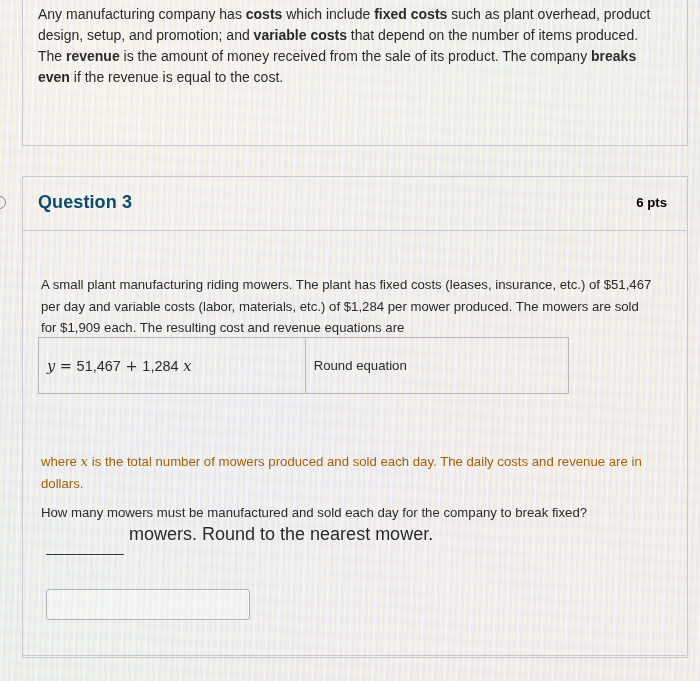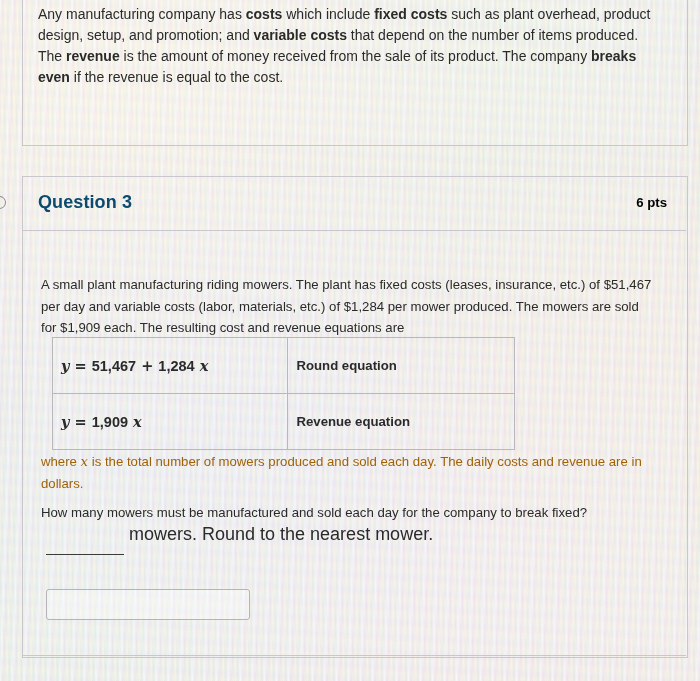--- a/index.html
+++ b/index.html
@@ -132,25 +132,24 @@
     width: 614px;
     font-size: 13.2px;
     line-height: 21.5px;
     color: #2a2a2a;
     margin-top: 16px;
   }
 
   
   #eq-table {
     position: absolute;
-    left: 52px;
+    left: 38px;
     top: 337px;
-    width: 463px;
+    width: 531px;
     border-collapse: collapse;
-    font-weight: bold;
   }
   #eq-table td {
     border: 1px solid #b9b6bd;
     height: 55px;
     padding: 0 0 0 8px;
     font-size: 13.2px;
     color: #2a2a2a;
     vertical-align: middle;
   }
   #eq-table td.eq-cell {
@@ -244,26 +243,20 @@
 <div class="layer" id="prob-text">A small plant manufacturing riding mowers.  The plant has fixed costs (leases, insurance, etc.) of $51,467 per day and variable costs (labor, materials, etc.) of $1,284 per mower produced.  The mowers are sold for $1,909 each.  The resulting cost and revenue equations are</div>
 
 <table class="layer" id="eq-table">
   <tbody>
     <tr>
       <td class="eq-cell">
         <span class="var">y</span><span class="op">&nbsp;</span><span class="op">=</span><span class="op">&nbsp;</span><span class="num">51,467</span><span class="op">&nbsp;</span><span class="op">+</span><span class="op">&nbsp;</span><span class="num">1,284</span><span class="op">&nbsp;</span><span class="var">x</span>
       </td>
       <td class="lbl-cell">Round equation</td>
     </tr>
-    <tr>
-      <td class="eq-cell">
-        <span class="var">y</span><span class="op">&nbsp;</span><span class="op">=</span><span class="op">&nbsp;</span><span class="num">1,909</span><span class="op">&nbsp;</span><span class="var">x</span>
-      </td>
-      <td class="lbl-cell">Revenue equation</td>
-    </tr>
   </tbody>
 </table>
 
 <div class="layer" id="where-text"><span>where </span><span class="var">x</span><span> is the total number of mowers produced and sold each day.  The daily costs and revenue are in dollars.</span></div>
 
 <div class="layer" id="howmany-text">How many mowers must be manufactured and sold each day for the company to break fixed?</div>
 
 <div class="layer" id="blank-line"></div>
 <div class="layer" id="mowers-text">mowers.  Round to the nearest mower.</div>
 

